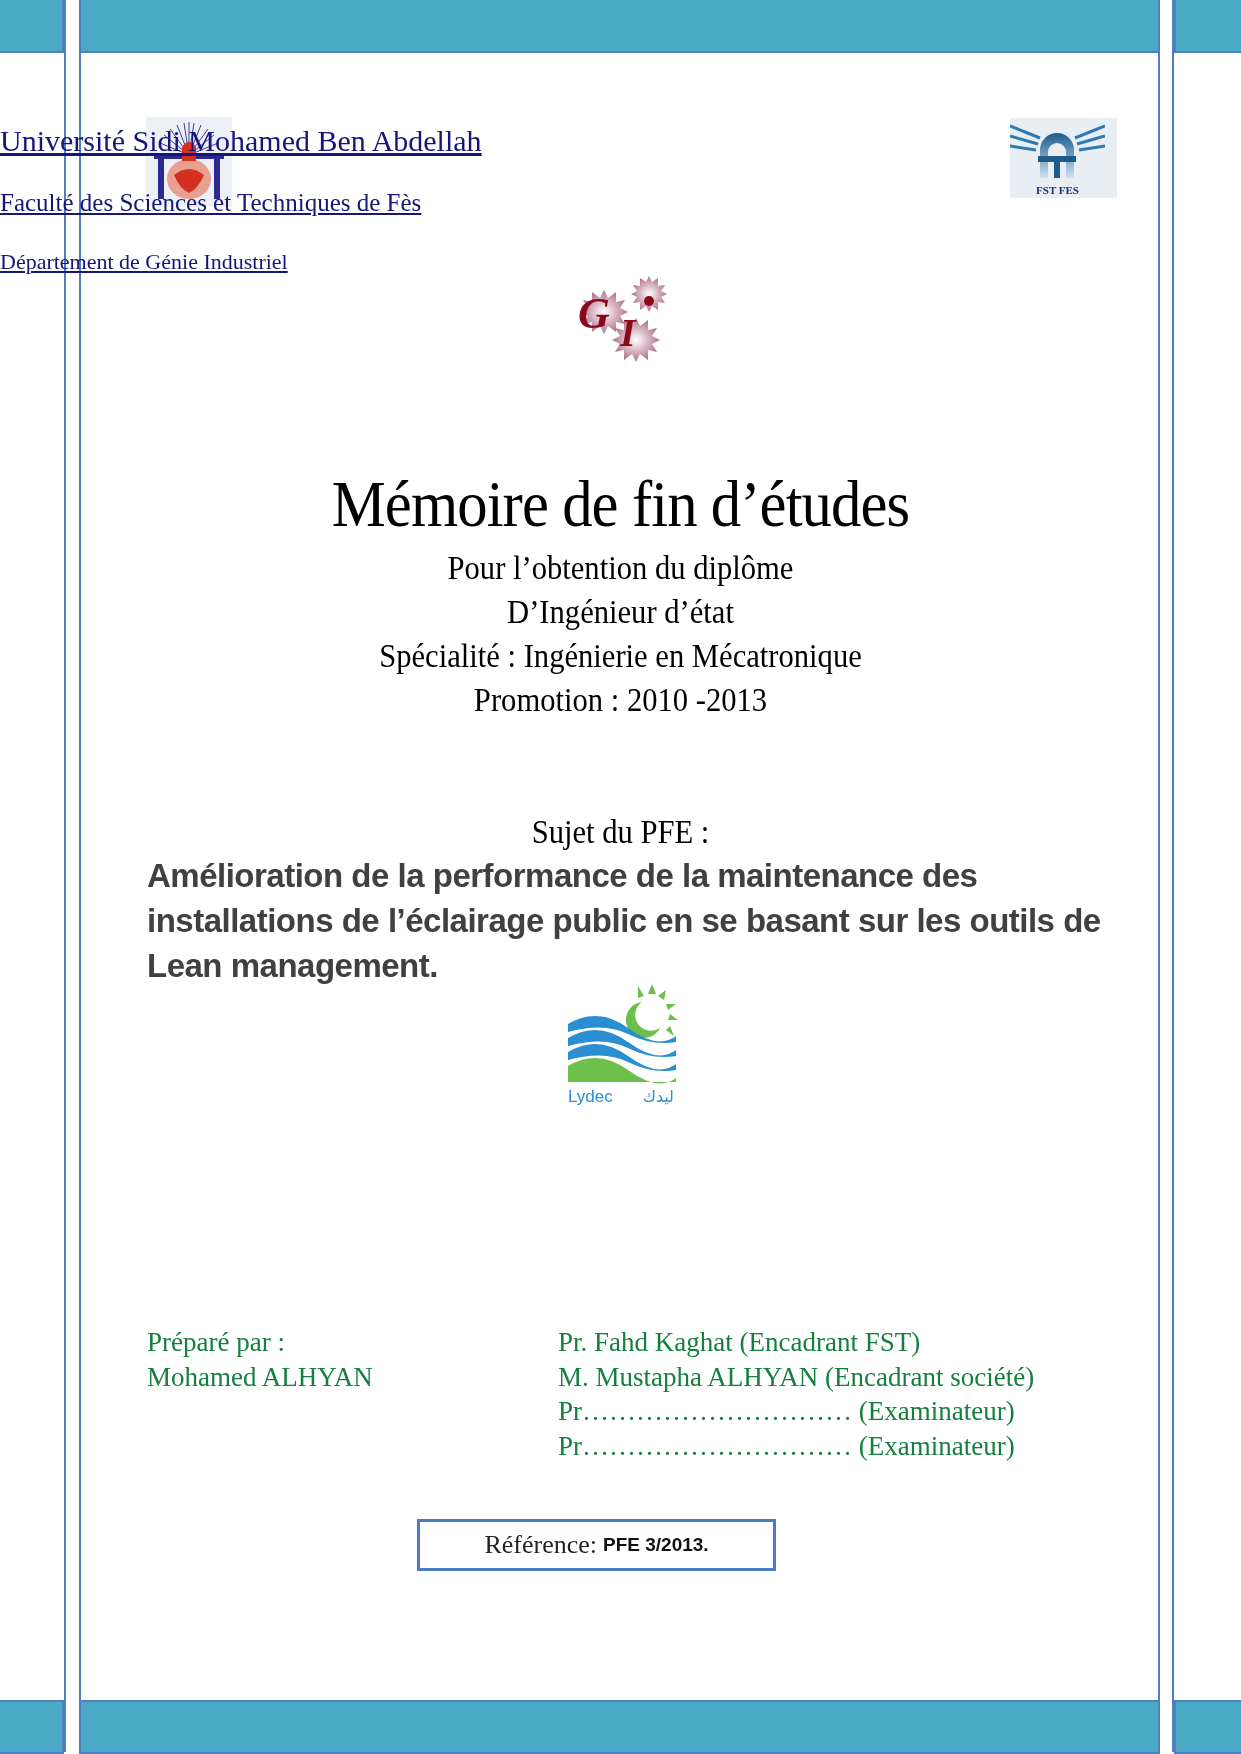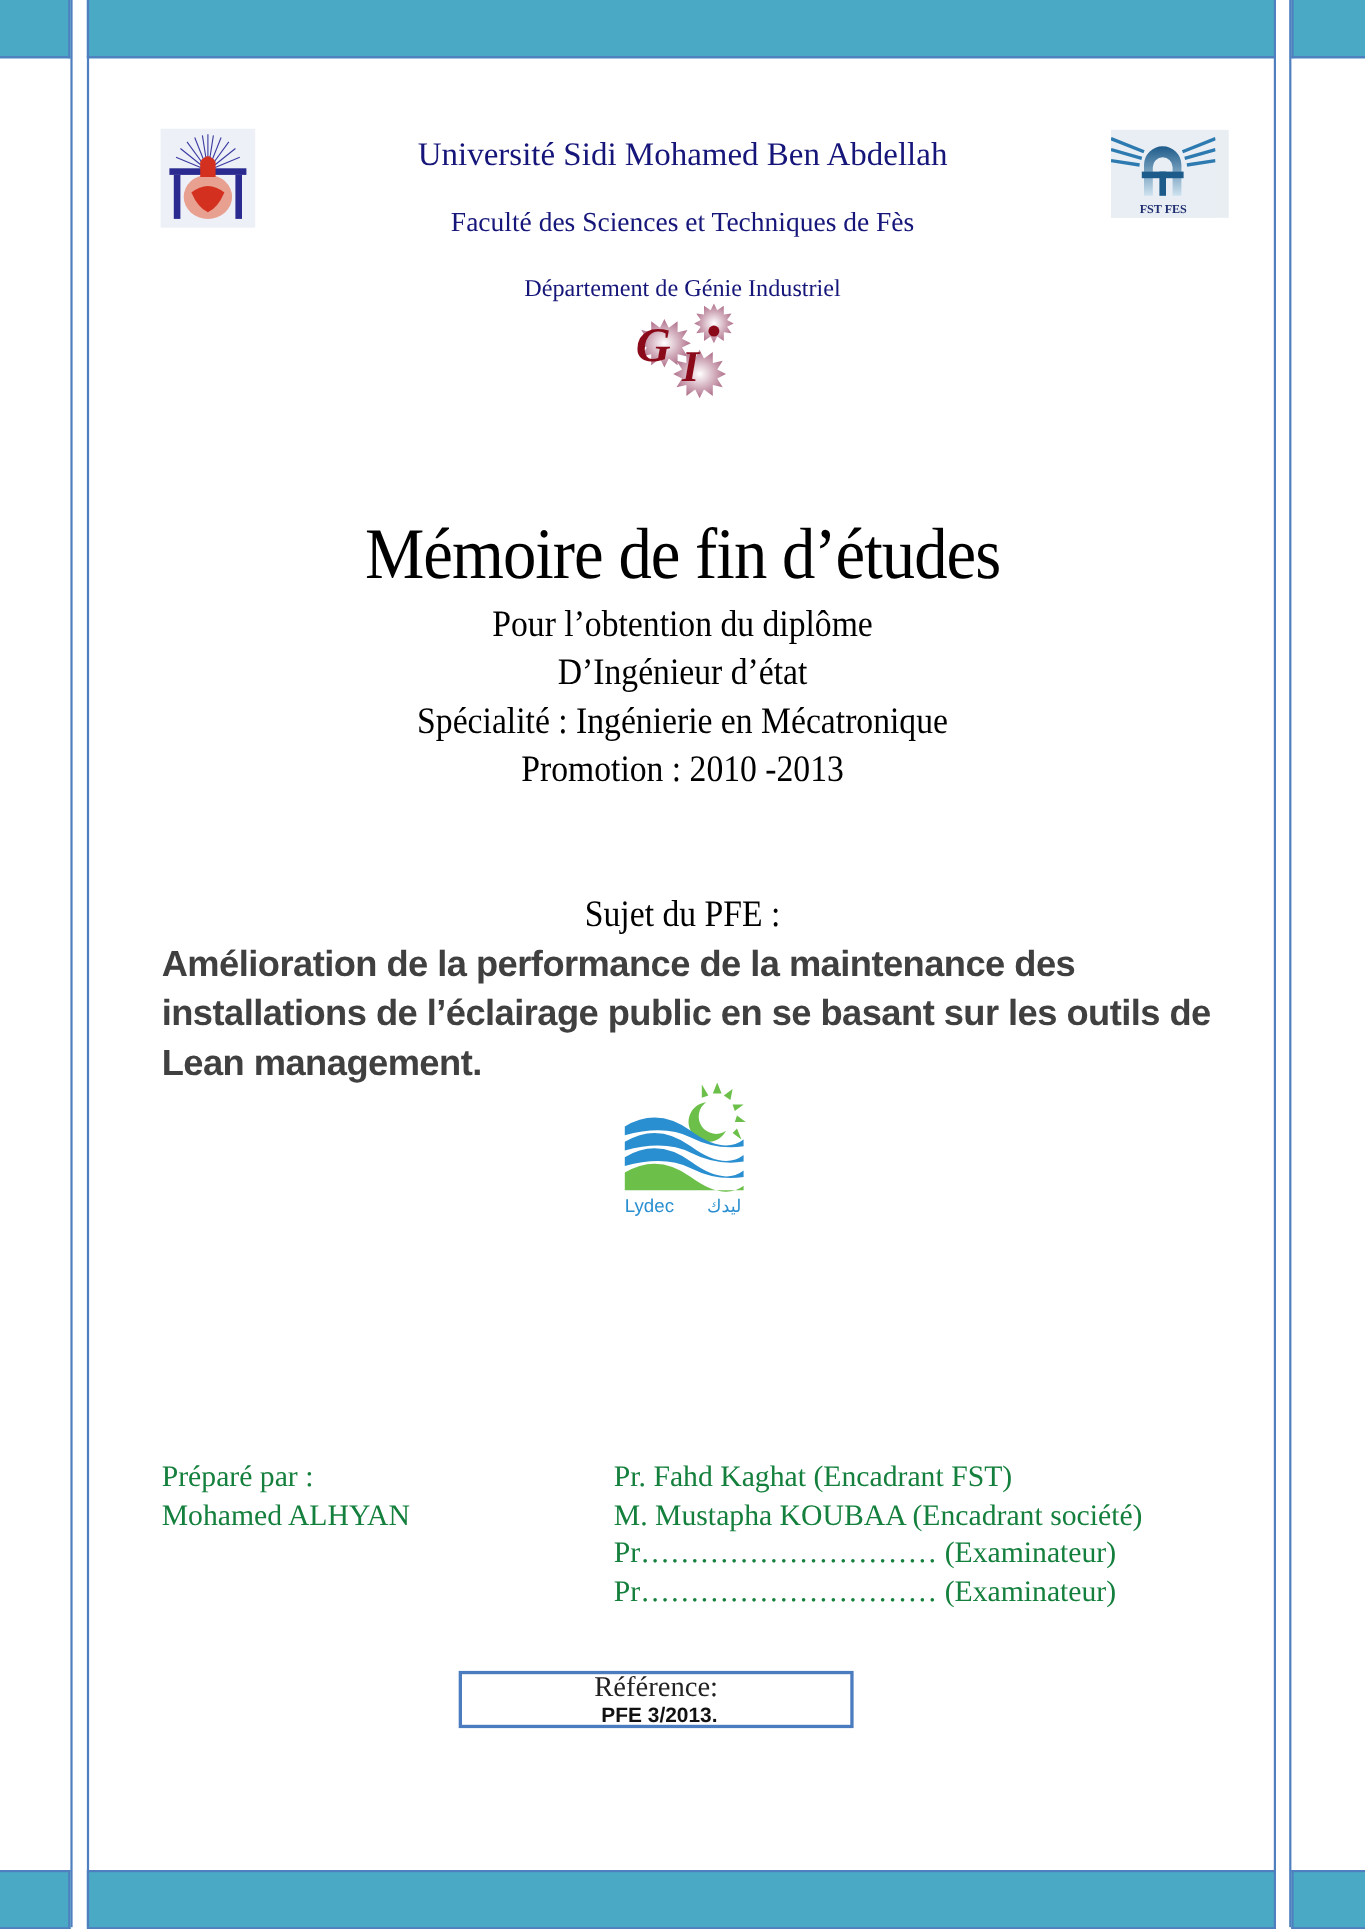--- a/index.html
+++ b/index.html
@@ -27,22 +27,22 @@
   .band.bottom { top: 1700px; height: 54px; }
   .main-panel .band { left: -2px; right: -2px; }
 
   .logo { position: absolute; }
   .logo-usmba { left: 146px; top: 117px; width: 86px; height: 90px; background: #eef0f8; }
   .logo-fst { left: 1010px; top: 118px; width: 107px; height: 80px; background: #e9eef3; overflow: hidden; }
   .logo-gi { left: 568px; top: 274px; width: 106px; height: 100px; }
   .logo-lydec { left: 562px; top: 982px; width: 118px; height: 124px; }
 
   .uni-line {
-    position: absolute; left: 0; width: 1241px; text-align: center;
-    color: #15157a; font-family: "Liberation Serif", serif;
+    position: absolute; left: 0; width: 1241px; text-align: left;
+    color: #15157a; font-family: "Liberation Serif", serif; text-decoration: underline;
   }
   .uni-name { top: 124px; font-size: 30px; }
   .fac-name { top: 189px; font-size: 25px; }
   .dept-name { top: 249px; font-size: 22px; }
 
   .center-block {
     position: absolute; left: 0; width: 1241px; text-align: center;
     font-family: "Liberation Sans", sans-serif; color: #000;
   }
   .doc-title {
@@ -67,21 +67,21 @@
     font-size: 27px; line-height: 34.5px; color: #15803d;
   }
   .people.left { left: 147px; }
   .people.right { left: 558px; }
   .people div { white-space: nowrap; }
 
   .reference-box {
     position: absolute; left: 417px; top: 1519px; width: 359px; height: 52px;
     box-sizing: border-box; border: 3px solid #4a7cbf; background: #fff;
     display: flex; align-items: center; justify-content: center;
-    font-size: 26px; font-family: "Liberation Serif", serif; color: #222; flex-direction: column;
+    font-size: 26px; font-family: "Liberation Serif", serif; color: #222;
   }
   .reference-box b { font-family: "Liberation Sans", sans-serif; font-weight: bold; font-size: 19px; margin-left: 6px; color: #111; }
 </style>
 </head>
 <body>
 
 <div class="strip left">
   <div class="band top"></div>
   <div class="band bottom"></div>
 </div>
@@ -195,21 +195,21 @@
     <text x="112" y="120" text-anchor="end" font-family="DejaVu Sans, sans-serif" font-size="16" fill="#2a8fd0">ليدك</text>
   </svg>
 </div>
 
 <div class="people left">
   <div>Préparé par :</div>
   <div>Mohamed ALHYAN</div>
 </div>
 <div class="people right">
   <div>Pr. Fahd Kaghat (Encadrant FST)</div>
-  <div>M. Mustapha KOUBAA (Encadrant société)</div>
+  <div>M. Mustapha ALHYAN (Encadrant société)</div>
   <div>Pr………………………… (Examinateur)</div>
   <div>Pr………………………… (Examinateur)</div>
 </div>
 
 <div class="reference-box">
   <span>Référence:</span>
   <b>PFE 3/2013.</b>
 </div>
 
 </body></html>

